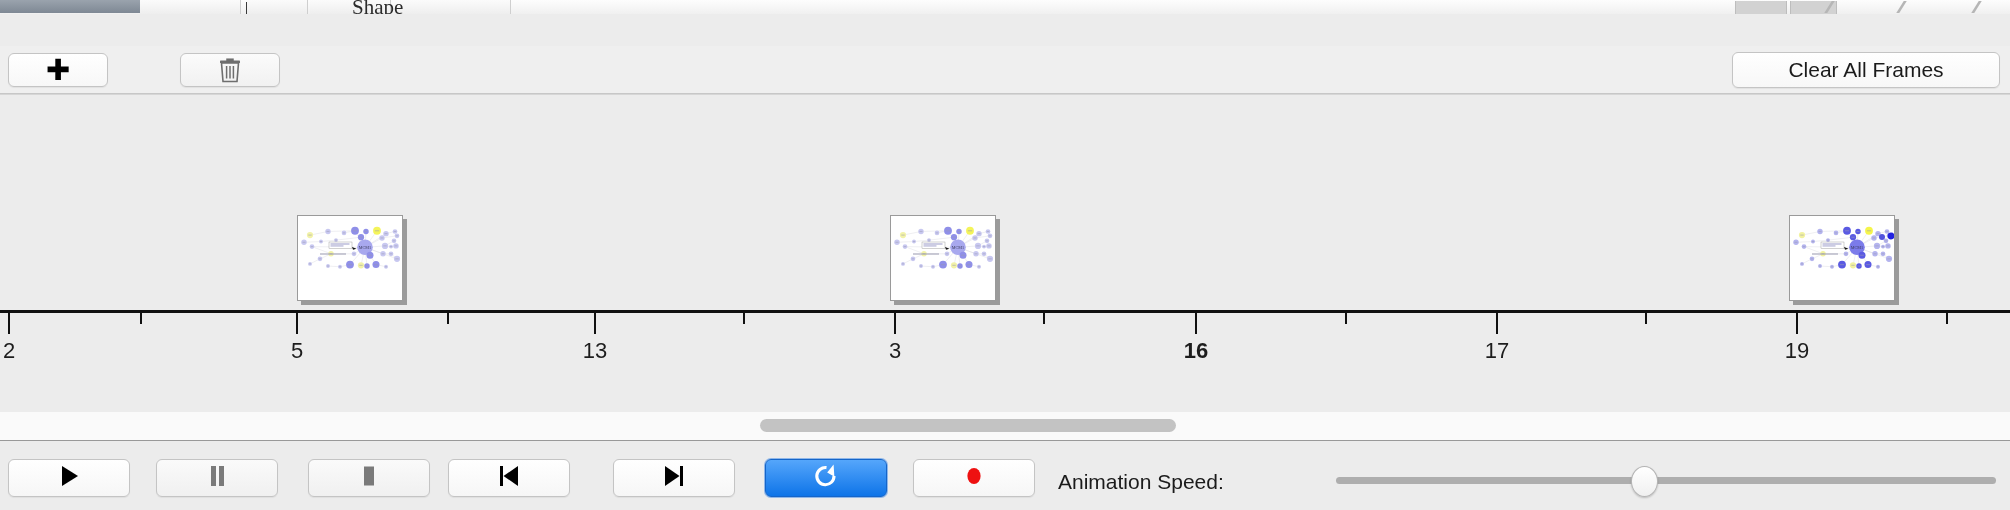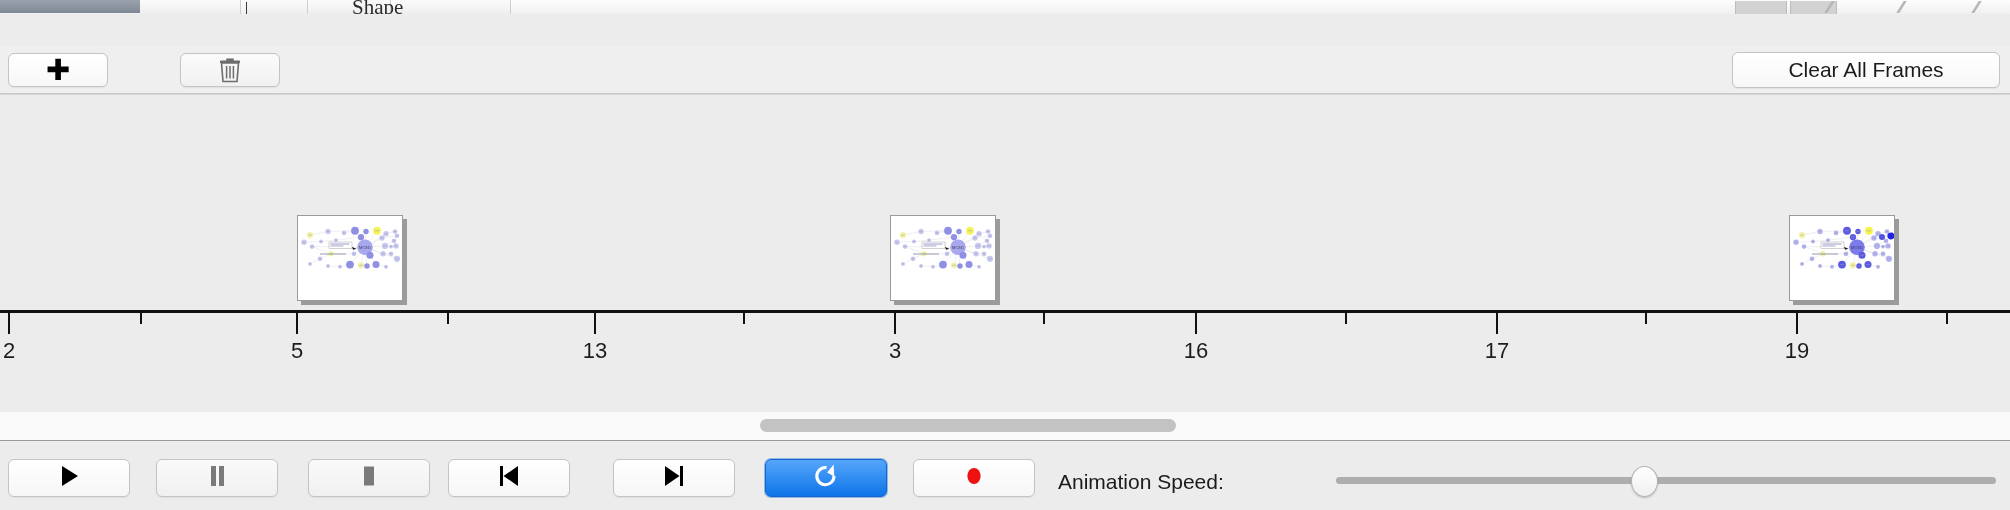--- a/index.html
+++ b/index.html
@@ -671,21 +671,21 @@
         <div class="tick major" style="left: 296px;"></div>
         <div class="tick-label" style="left: 297px;">5</div>
         <div class="tick minor" style="left: 447px;"></div>
         <div class="tick major" style="left: 594px;"></div>
         <div class="tick-label" style="left: 595px;">13</div>
         <div class="tick minor" style="left: 743px;"></div>
         <div class="tick major" style="left: 894px;"></div>
         <div class="tick-label" style="left: 895px;">3</div>
         <div class="tick minor" style="left: 1043px;"></div>
         <div class="tick major" style="left: 1195px;"></div>
-        <div class="tick-label" style="left: 1196px;">16</div>
+        <div class="tick-label" style="left: 1196px; font-weight: bold;">16</div>
         <div class="tick minor" style="left: 1345px;"></div>
         <div class="tick major" style="left: 1496px;"></div>
         <div class="tick-label" style="left: 1497px;">17</div>
         <div class="tick minor" style="left: 1645px;"></div>
         <div class="tick major" style="left: 1796px;"></div>
         <div class="tick-label" style="left: 1797px;">19</div>
         <div class="tick minor" style="left: 1946px;"></div>
       </div>
 
   </div>

